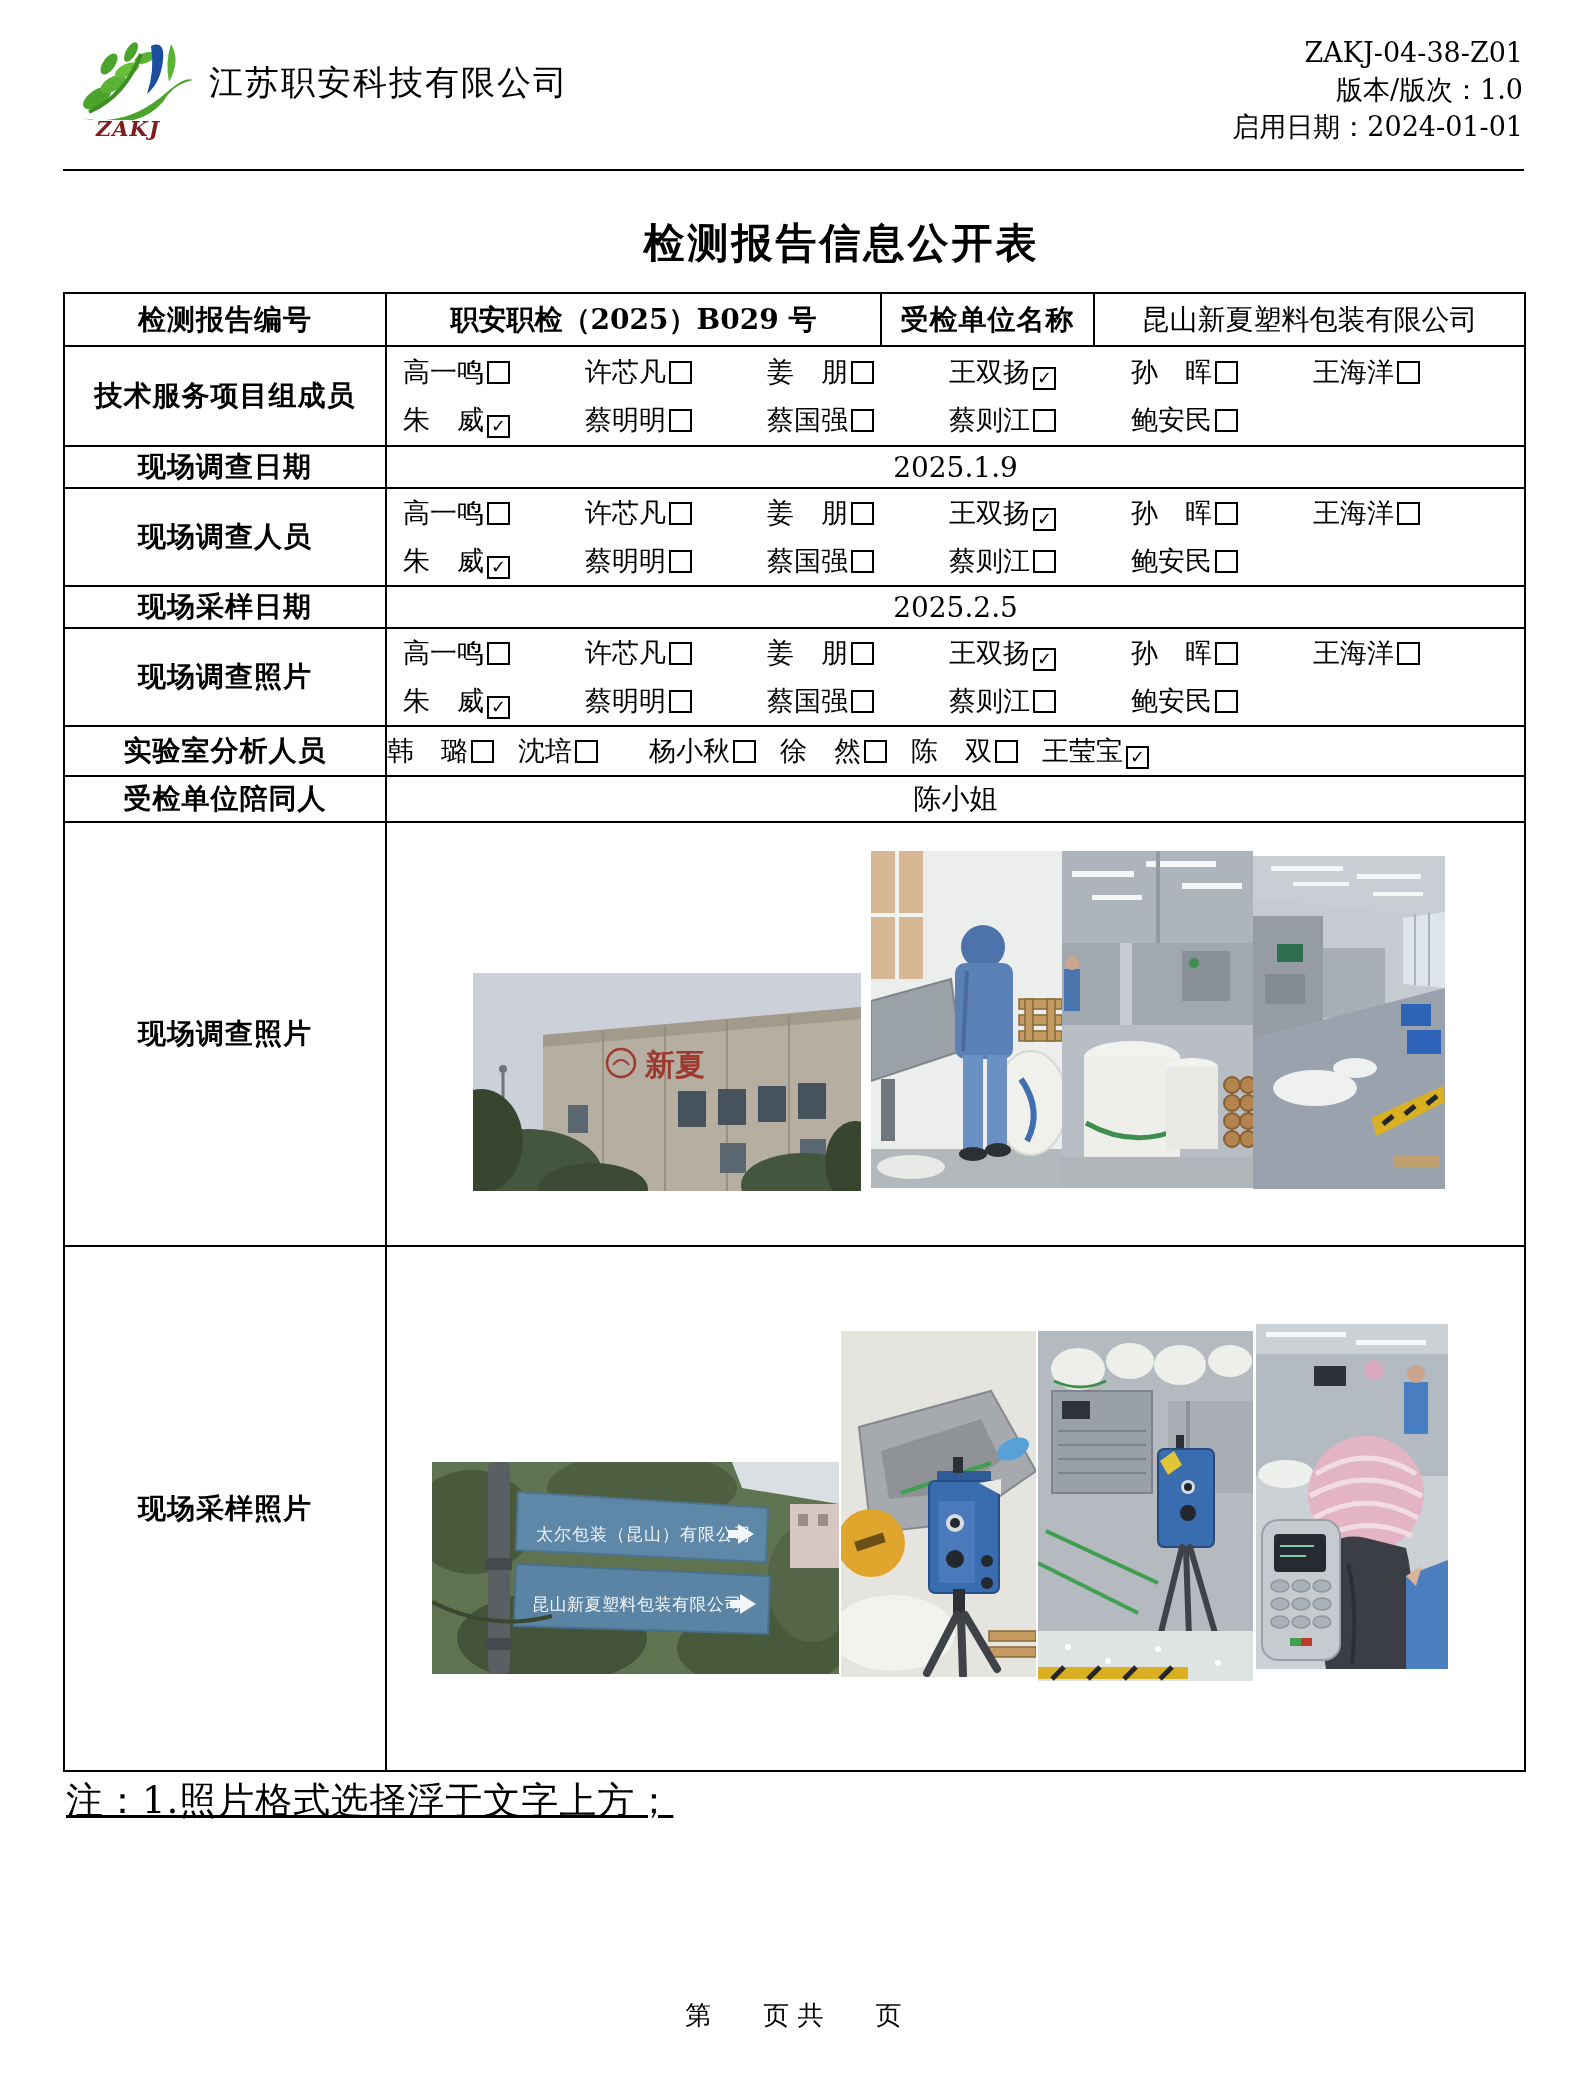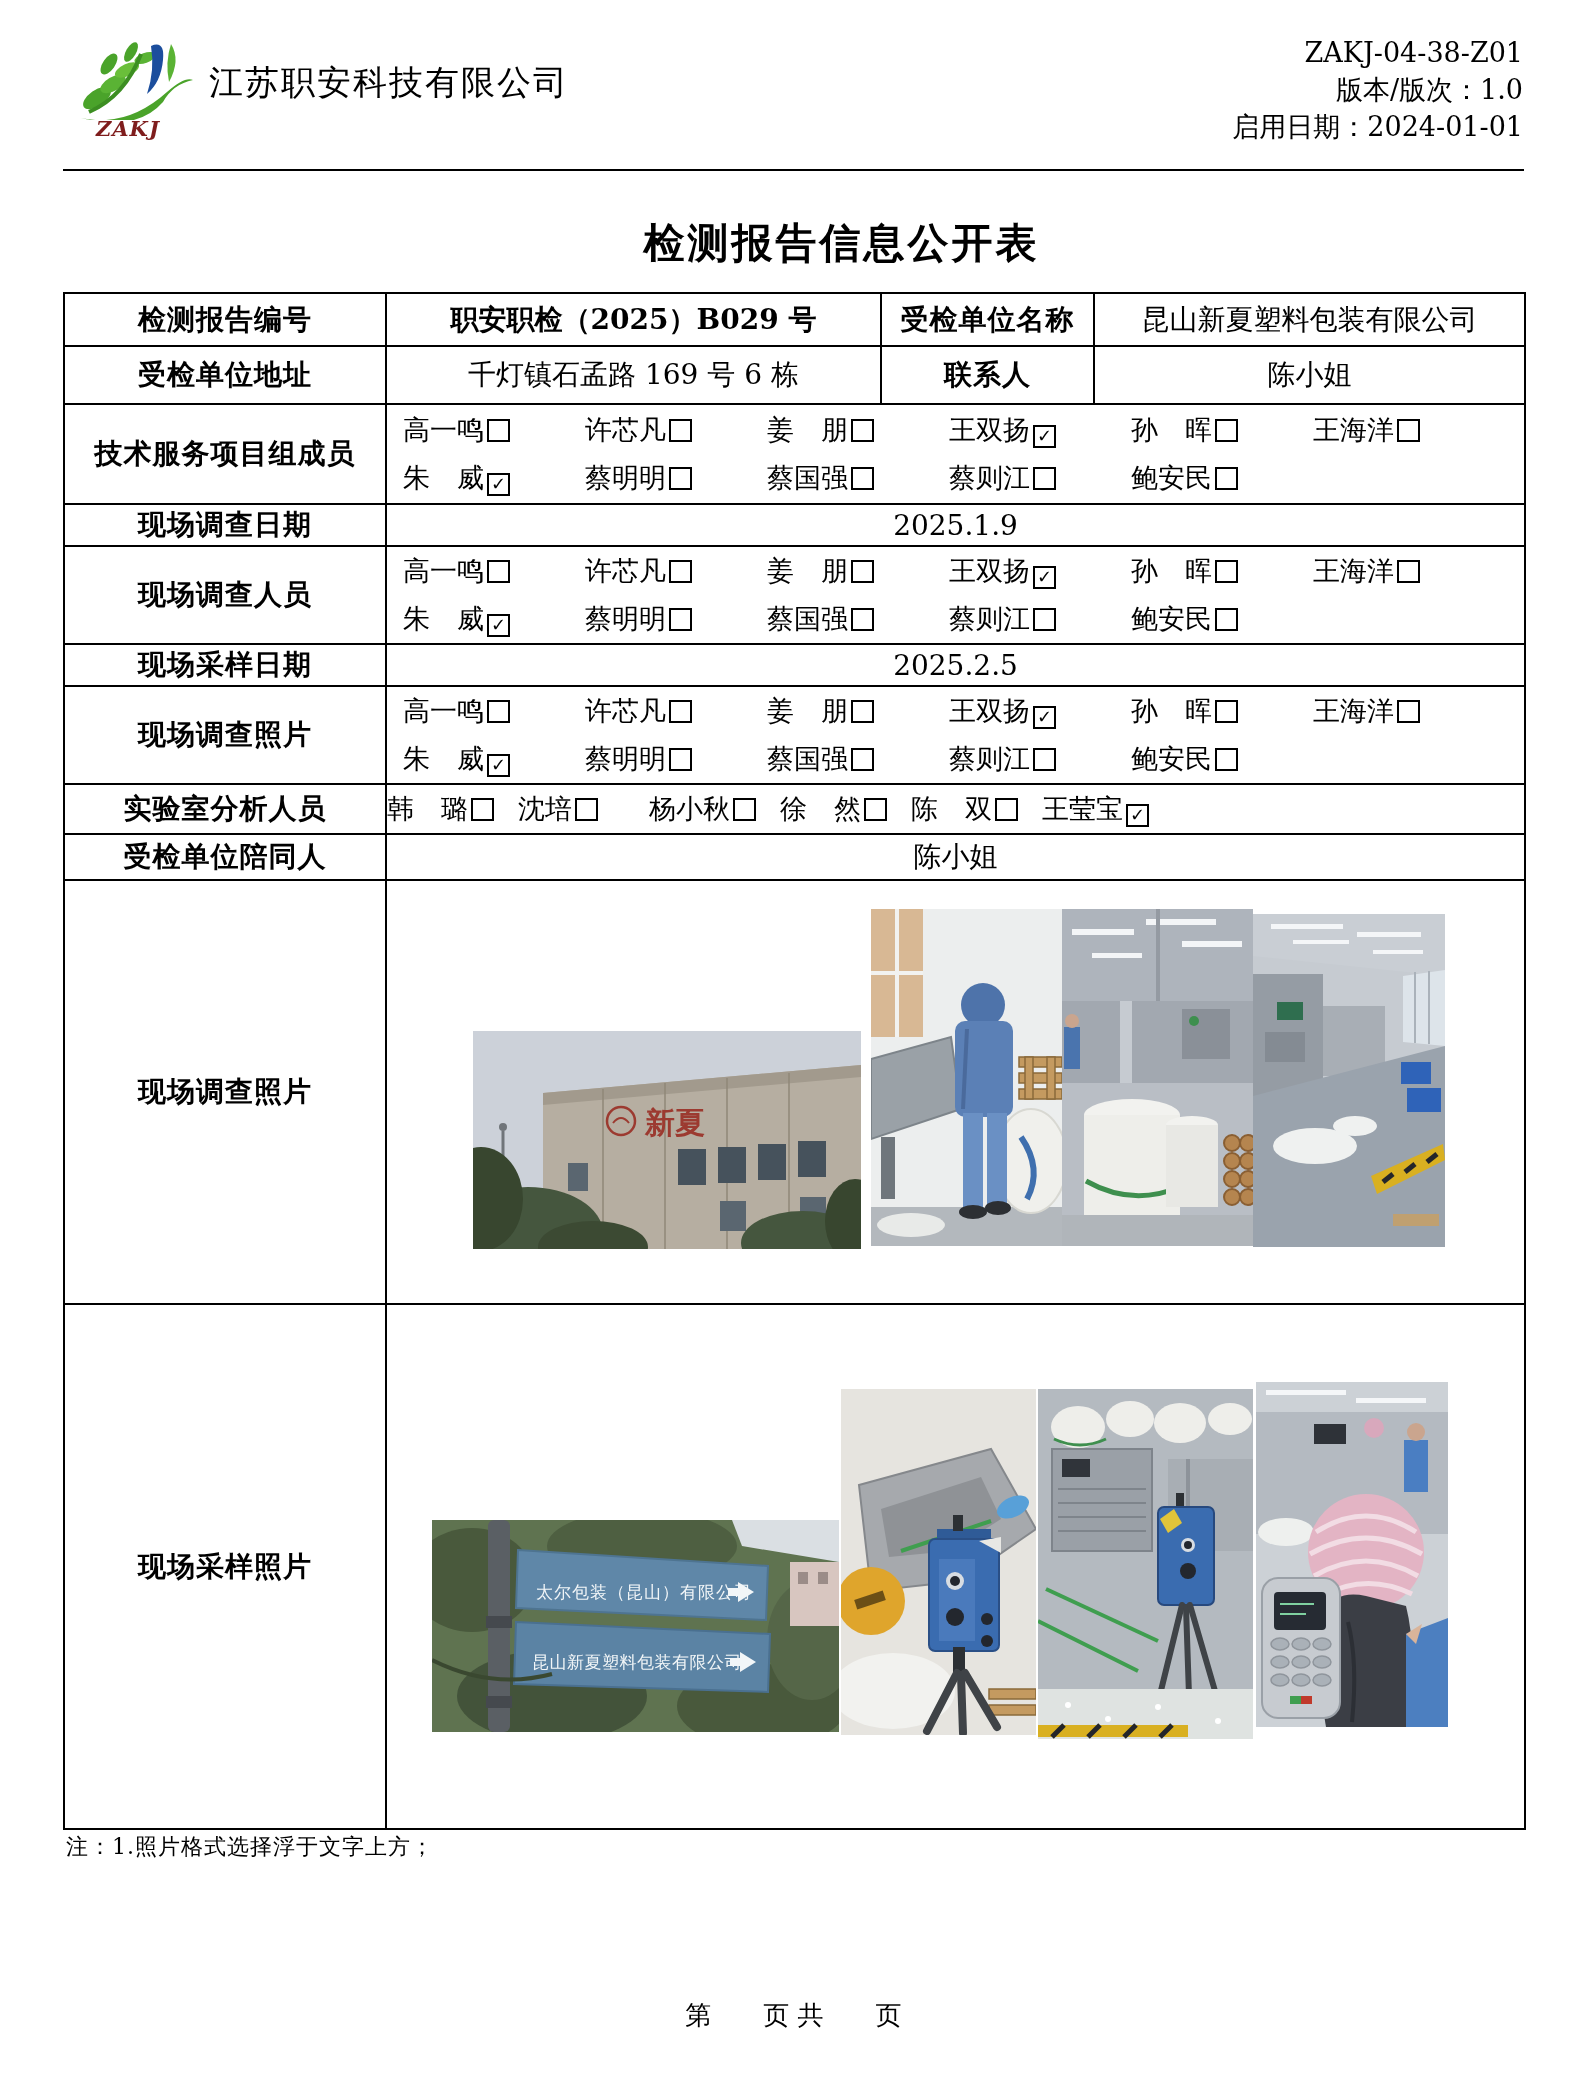--- a/index.html
+++ b/index.html
@@ -31,21 +31,21 @@
   .nitem{width:166px;font-size:27px;white-space:nowrap;padding-left:16px;}
   .nitem-lab{width:131px;font-size:27px;white-space:nowrap;}
   .cb{display:inline-block;width:19px;height:19px;border:2px solid #000;margin-left:3px;
       vertical-align:-3px;font-size:18px;line-height:18px;text-align:center;font-weight:900;
       font-family:"DejaVu Sans","Liberation Sans",sans-serif;}
   td.photocell{position:relative;}
   .ph{position:absolute;overflow:hidden;}
   .ph svg{display:block;}
 
   
-  .note{position:absolute;left:66px;top:1832px;font-size:22px;letter-spacing:1px;}
+  .note{position:absolute;left:66px;top:1776px;font-size:37px;letter-spacing:1px;text-decoration:underline;}
   .footer{position:absolute;left:0;top:1998px;width:100%;text-align:center;font-size:26px;}
 </style>
 </head>
 <body>
 
 <div class="page">
 
   <svg class="logo" viewBox="0 0 130 84">
     <ellipse cx="22" cy="62" rx="16" ry="8" fill="#4aa32a" transform="rotate(-35 22 62)"></ellipse>
     <ellipse cx="38" cy="48" rx="14" ry="7" fill="#5ab334" transform="rotate(-30 38 48)"></ellipse>
@@ -78,26 +78,20 @@
       </colgroup>
 
     <tbody>
         <tr style="height:53px">
       <td class="lbl">检测报告编号</td>
       <td class="val-b">职安职检（2025）B029 号</td>
       <td class="lbl">受检单位名称</td>
       <td class="val">昆山新夏塑料包装有限公司</td>
     </tr>
 
-    <tr style="height:58px">
-      <td class="lbl">受检单位地址</td>
-      <td class="val">千灯镇石孟路 169 号 6 栋</td>
-      <td class="lbl">联系人</td>
-      <td class="val">陈小姐</td>
-    </tr>
 
     <tr style="height:100px">
       <td class="lbl">技术服务项目组成员</td>
       <td class="names" colspan="3">
         <div class="nline">
               <span class="nitem"><span>高一鸣</span><span class="cb"></span></span>
               <span class="nitem"><span>许芯凡</span><span class="cb"></span></span>
               <span class="nitem"><span>姜　朋</span><span class="cb"></span></span>
               <span class="nitem"><span>王双扬</span><span class="cb">✓</span></span>
               <span class="nitem"><span>孙　晖</span><span class="cb"></span></span>

